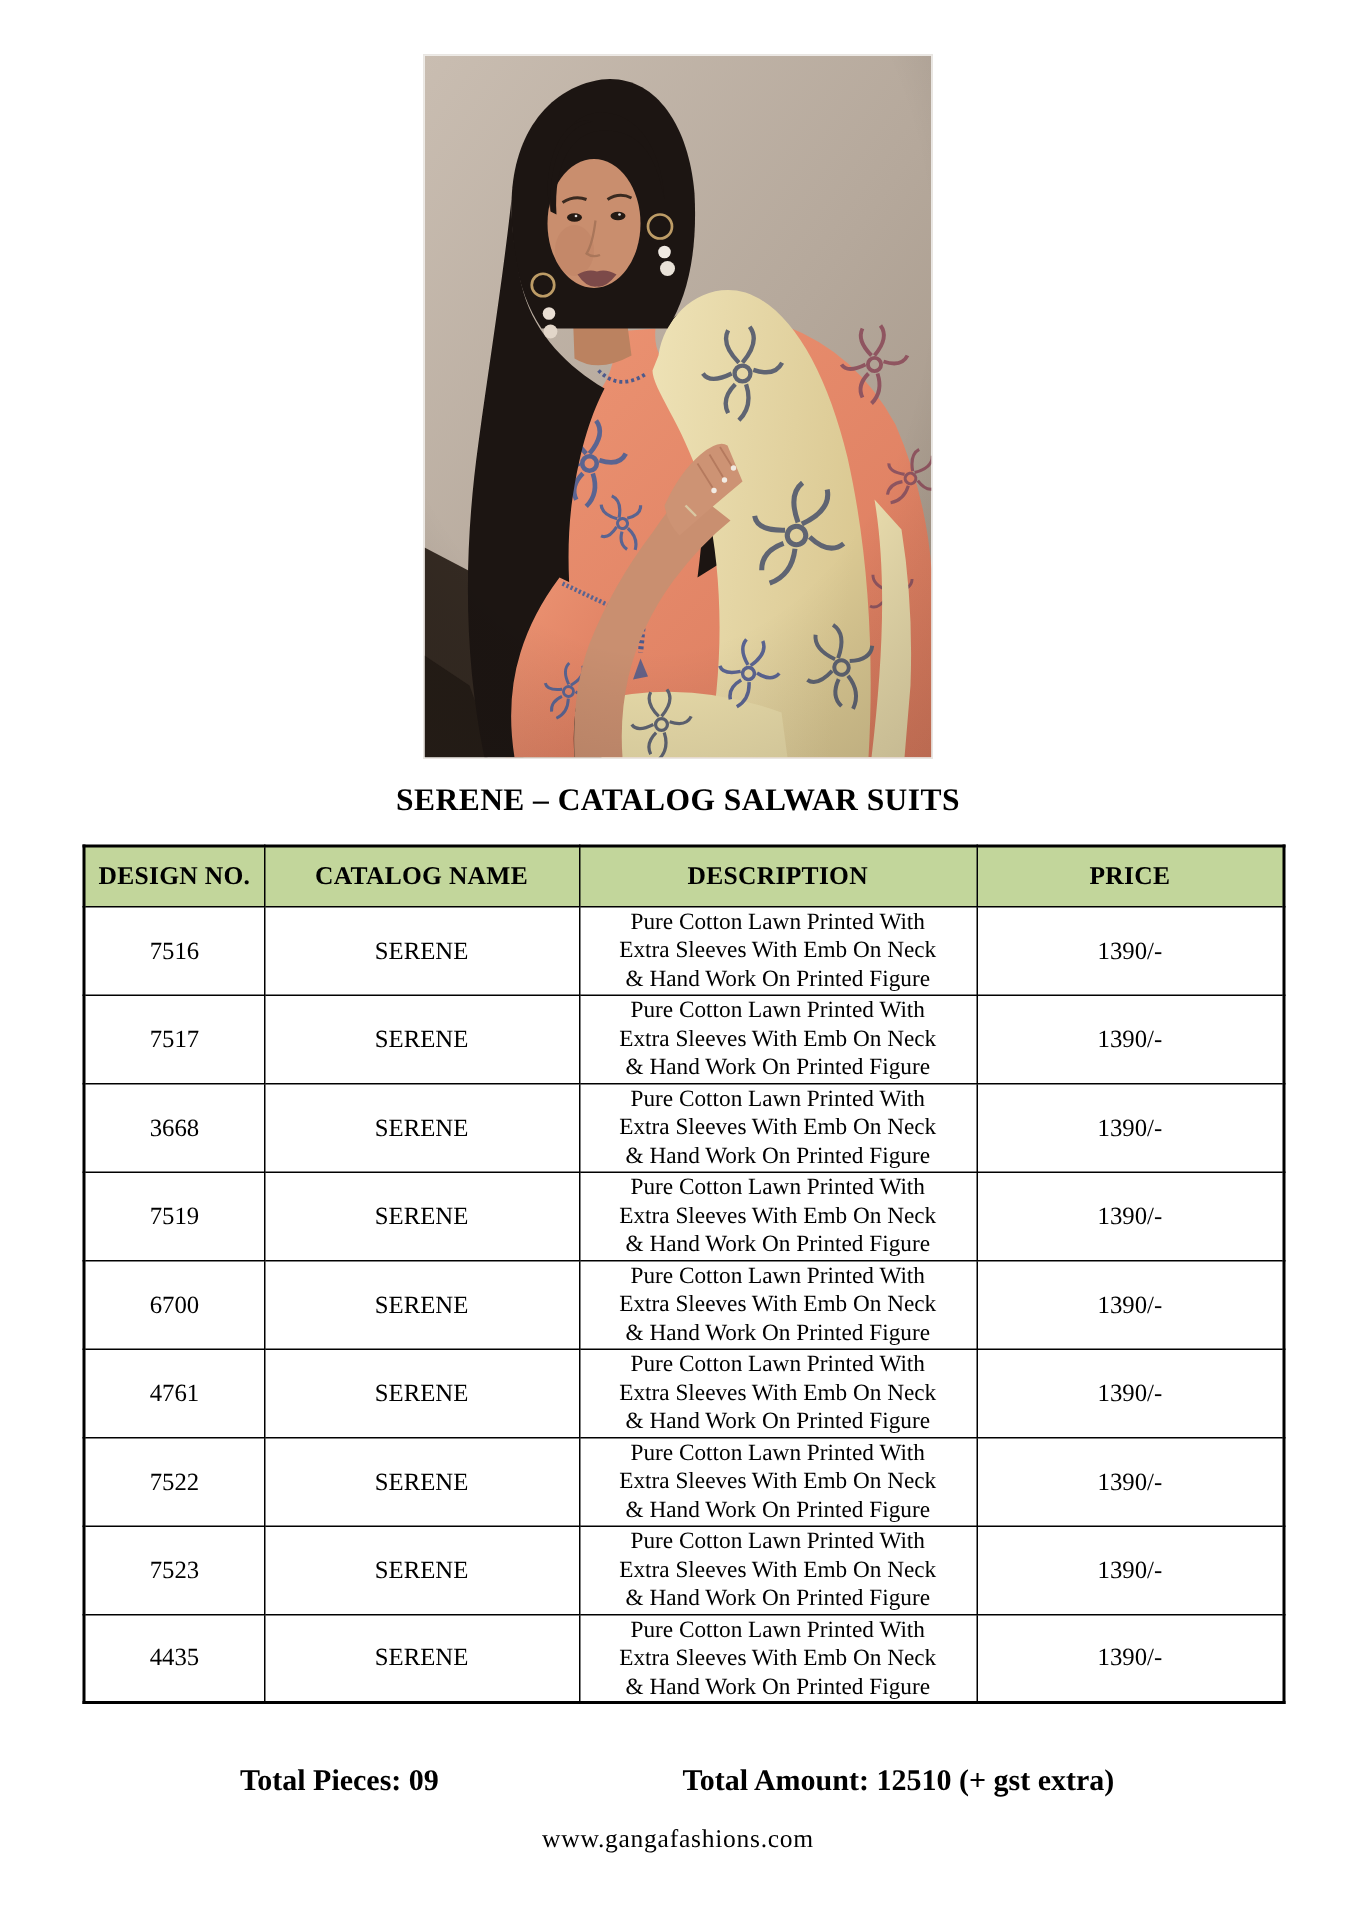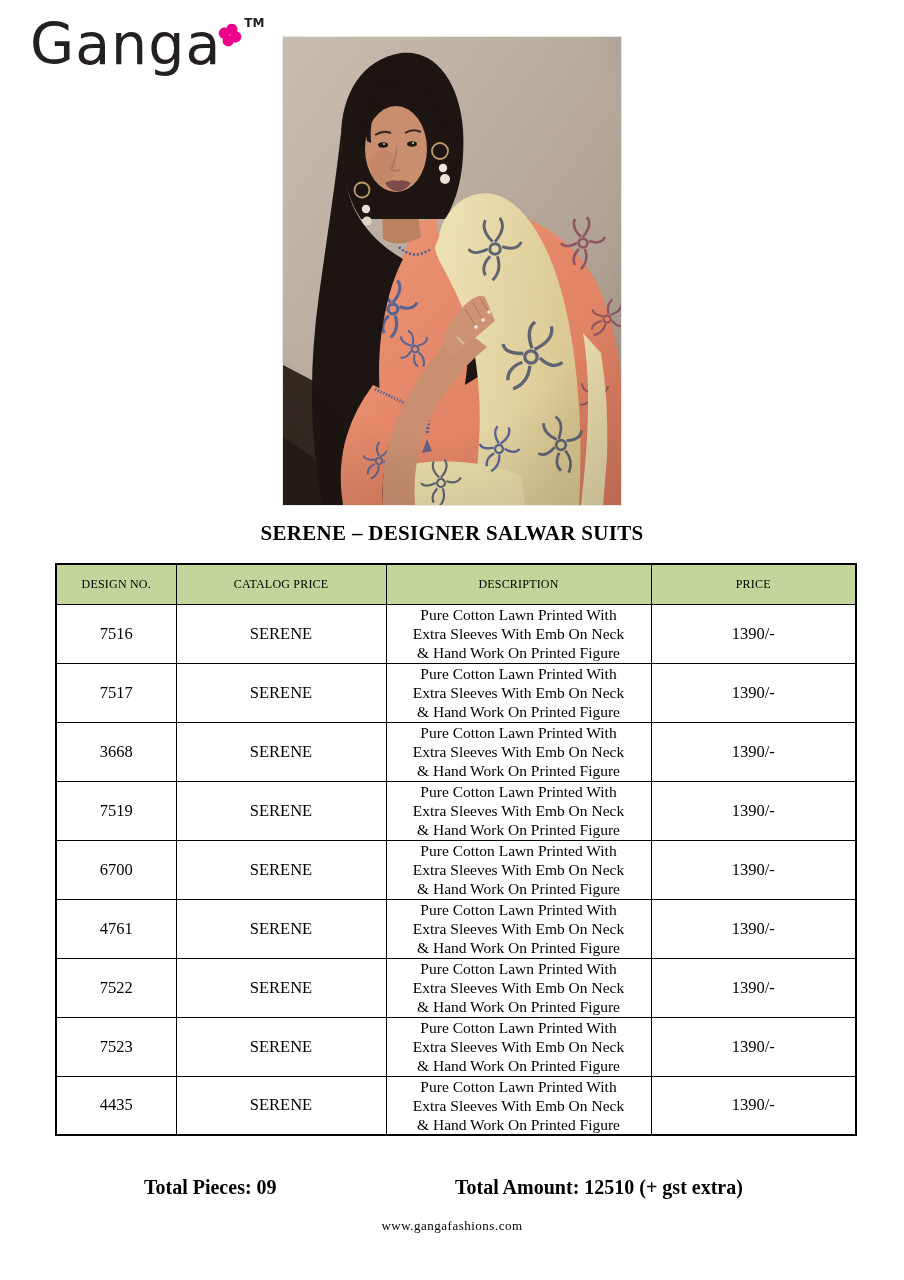--- a/index.html
+++ b/index.html
@@ -31,55 +31,41 @@
     text-align:center; font-size:21px; font-weight:bold; letter-spacing:0.3px;
   }
 
   
   .catalog {
     position:absolute; left:55px; top:563px; width:800px;
     border-collapse:collapse; table-layout:fixed; border:2px solid #000;
   }
   .catalog th {
     background:var(--header-bg); border:1.5px solid #000; height:40px;
-    font-size:12px; font-weight:normal; letter-spacing:0.2px; padding:0;
+    font-size:17px; font-weight:bold; letter-spacing:0.2px; padding:0;
   }
   .catalog td {
     border:1px solid #000; height:59px; text-align:center; vertical-align:middle;
     font-size:16.5px; padding:0 2px;
   }
   .desc-line { display:block; font-size:15.5px; line-height:19px; }
 
   
-  .summary-pieces { position:absolute; left:144px; top:1176px; font-size:20px; font-weight:bold;text-align:center; }
+  .summary-pieces { position:absolute; left:160px; top:1176px; font-size:20px; font-weight:bold;text-align:center; }
   .summary-amount { position:absolute; left:455px; top:1176px; font-size:20px; font-weight:bold;text-align:center; }
 
   
   .site-footer { position:absolute; top:1216px; left:0; width:100%; text-align:center; }
-  .site-footer span { font-size:13px; letter-spacing:0.5px;margin-top:32px; }
+  .site-footer span { font-size:17px; letter-spacing:0.5px;margin-top:32px; }
 </style>
 </head>
 <body>
 
 <div class="page">
 
-  <header class="logo">
-    <span class="logo-text">Ganga</span>
-    <span class="logo-flower">
-      <svg width="26" height="26" viewBox="0 0 26 26">
-        <g fill="#ec008c" transform="rotate(18 13 13)">
-          <circle cx="13" cy="7" r="5.6"></circle>
-          <circle cx="19" cy="13" r="5.6"></circle>
-          <circle cx="13" cy="19" r="5.6"></circle>
-          <circle cx="7" cy="13" r="5.6"></circle>
-        </g>
-      </svg>
-    </span>
-    <span class="logo-tm">TM</span>
-  </header>
 
   <figure class="hero">
     <svg width="338" height="468" viewBox="0 0 338 468">
       <defs>
         <linearGradient id="bgG" x1="0" y1="0" x2="1" y2="1">
           <stop offset="0" stop-color="#c9bdb1"></stop>
           <stop offset="0.55" stop-color="#b5a89b"></stop>
           <stop offset="1" stop-color="#a29485"></stop>
         </linearGradient>
         <radialGradient id="vig" cx="0.45" cy="0.3" r="1">
@@ -179,33 +165,33 @@
       <circle cx="160" cy="131" r="4.2" fill="#efe9e2"></circle>
       <circle cx="162" cy="142" r="5" fill="#e9e2d8"></circle>
       <circle cx="79" cy="153" r="7.5" stroke="#bd9c66" stroke-width="1.8" fill="none"></circle>
       <circle cx="83" cy="172" r="4.2" fill="#eadfd4"></circle>
       <circle cx="84" cy="184" r="4.6" fill="#e2d6c9"></circle>
 
       <rect width="338" height="468" fill="url(#vig)"></rect>
     </svg>
   </figure>
 
-  <h1 class="title">SERENE – DESIGNER SALWAR SUITS</h1>
+  <h1 class="title">SERENE – CATALOG SALWAR SUITS</h1>
 
   <table class="catalog">
     <colgroup>
       <col style="width:120px">
         <col style="width:210px">
         <col style="width:265px">
         <col style="width:205px">
     </colgroup>
     <thead>
       <tr>
           <th>DESIGN NO.</th>
-          <th>CATALOG PRICE</th>
+          <th>CATALOG NAME</th>
           <th>DESCRIPTION</th>
           <th>PRICE</th>
         </tr>
     </thead>
     <tbody>
         <tr>
           <td>7516</td>
           <td>SERENE</td>
           <td>
             <span class="desc-line">Pure Cotton Lawn Printed With</span>

